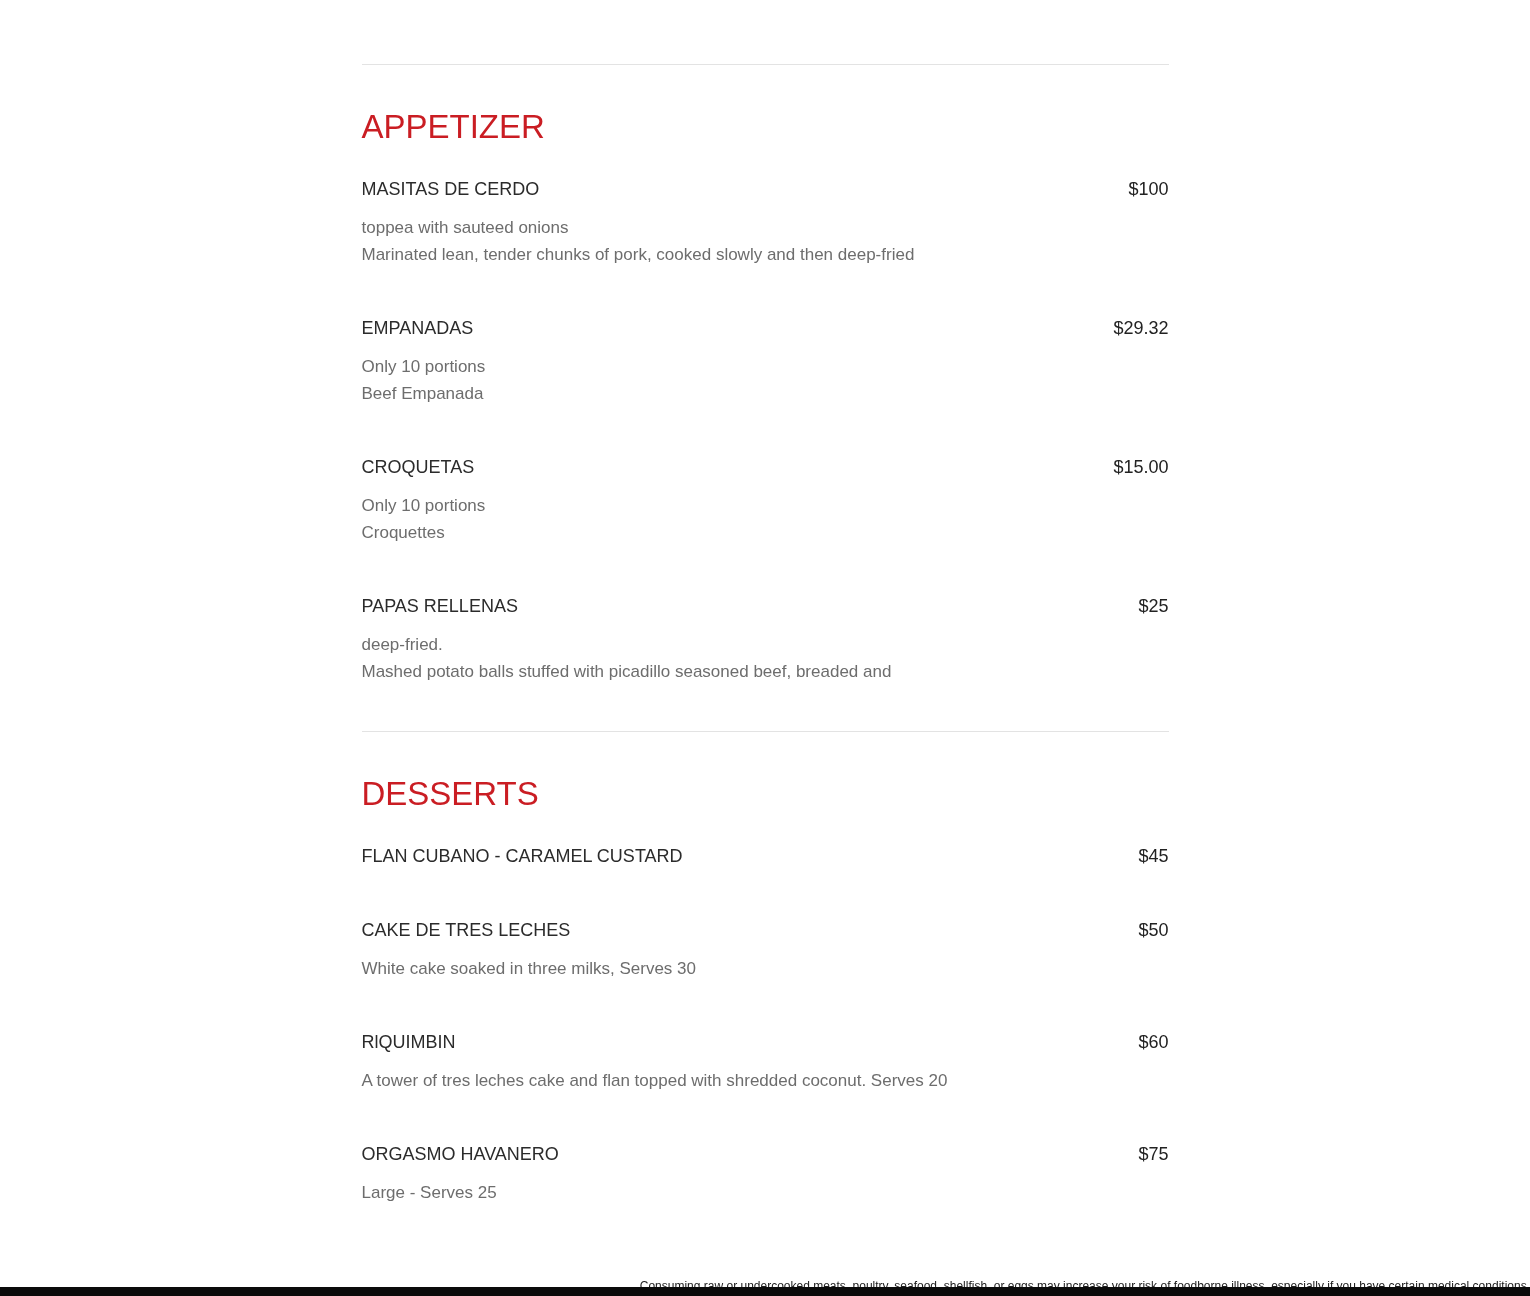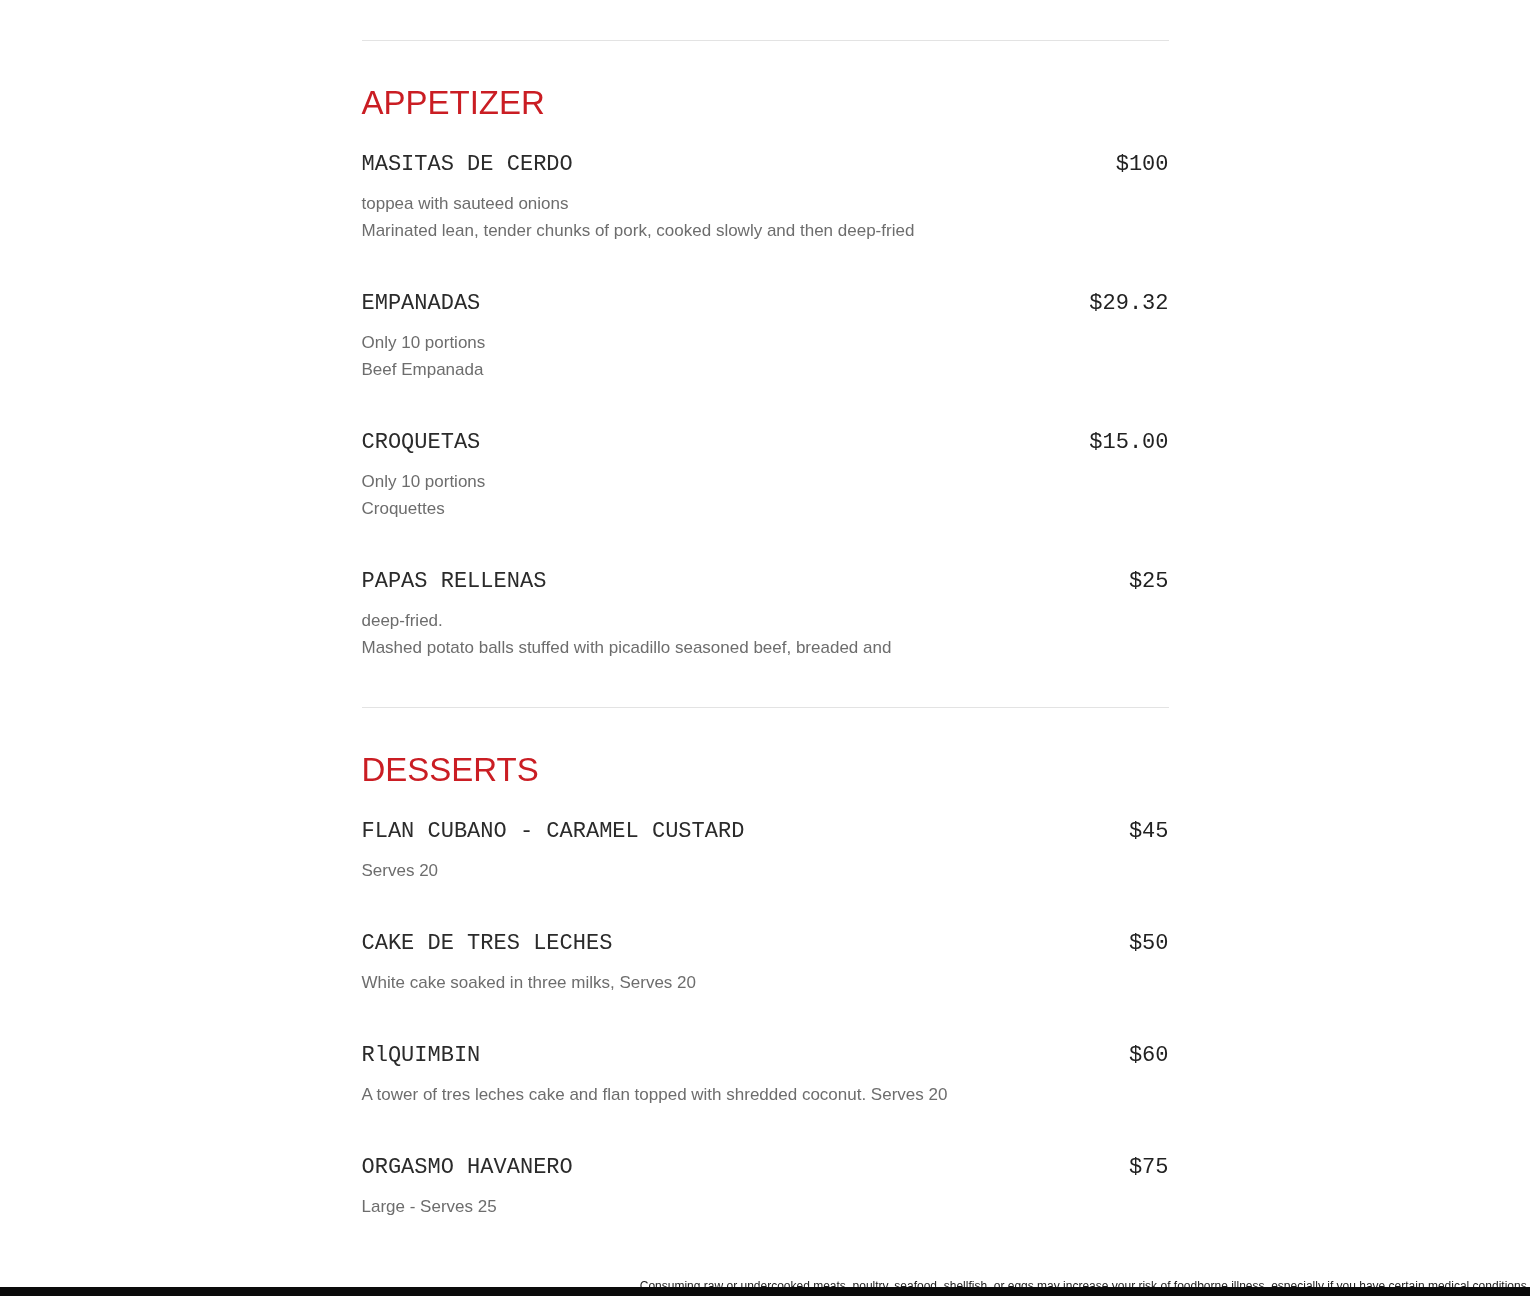--- a/index.html
+++ b/index.html
@@ -16,21 +16,21 @@
     width:1530px;
     height:1296px;
     position:relative;
     overflow:hidden;
     background:#ffffff;
     font-family:"Liberation Sans", sans-serif;
   }
   .menu{
     width:807px;
     margin:0 auto;
-    padding-top:40px;
+    padding-top:64px;
   }
   .divider{
     border:none;
     border-top:1px solid var(--divider);
     margin:0;
     height:0;
   }
   .divider.mid{
     margin-top:12px;
   }
@@ -42,24 +42,23 @@
     margin:42px 0 28px 0;
     letter-spacing:0px;
   }
   .menu-item{
     margin-bottom:46px;
   }
   .item-row{
     display:flex;
     justify-content:space-between;
     align-items:center;
-    font-size:22px;
+    font-size:18px;
     line-height:28px;
     color:var(--name);
-    font-family:Liberation Mono, monospace;
   }
   .item-name{
     color:var(--name);
     font-weight:400;
   }
   .item-price{
     color:var(--price);
     white-space:nowrap;
     font-weight:400;
   }
@@ -149,32 +148,29 @@
   <hr class="divider mid">
 
   <div class="section">
     <h2 class="section-heading">DESSERTS</h2>
 
     <div class="menu-item">
       <div class="item-row">
         <span class="item-name">FLAN CUBANO - CARAMEL CUSTARD</span>
         <span class="item-price">$45</span>
       </div>
-      <div class="item-desc">
-        <div>Serves 20</div>
-      </div>
     </div>
 
     <div class="menu-item">
       <div class="item-row">
         <span class="item-name">CAKE DE TRES LECHES</span>
         <span class="item-price">$50</span>
       </div>
       <div class="item-desc">
-        <div>White cake soaked in three milks, Serves 20</div>
+        <div>White cake soaked in three milks, Serves 30</div>
       </div>
     </div>
 
     <div class="menu-item">
       <div class="item-row">
         <span class="item-name">RlQUIMBIN</span>
         <span class="item-price">$60</span>
       </div>
       <div class="item-desc">
         <div>A tower of tres leches cake and flan topped with shredded coconut. Serves 20</div>

